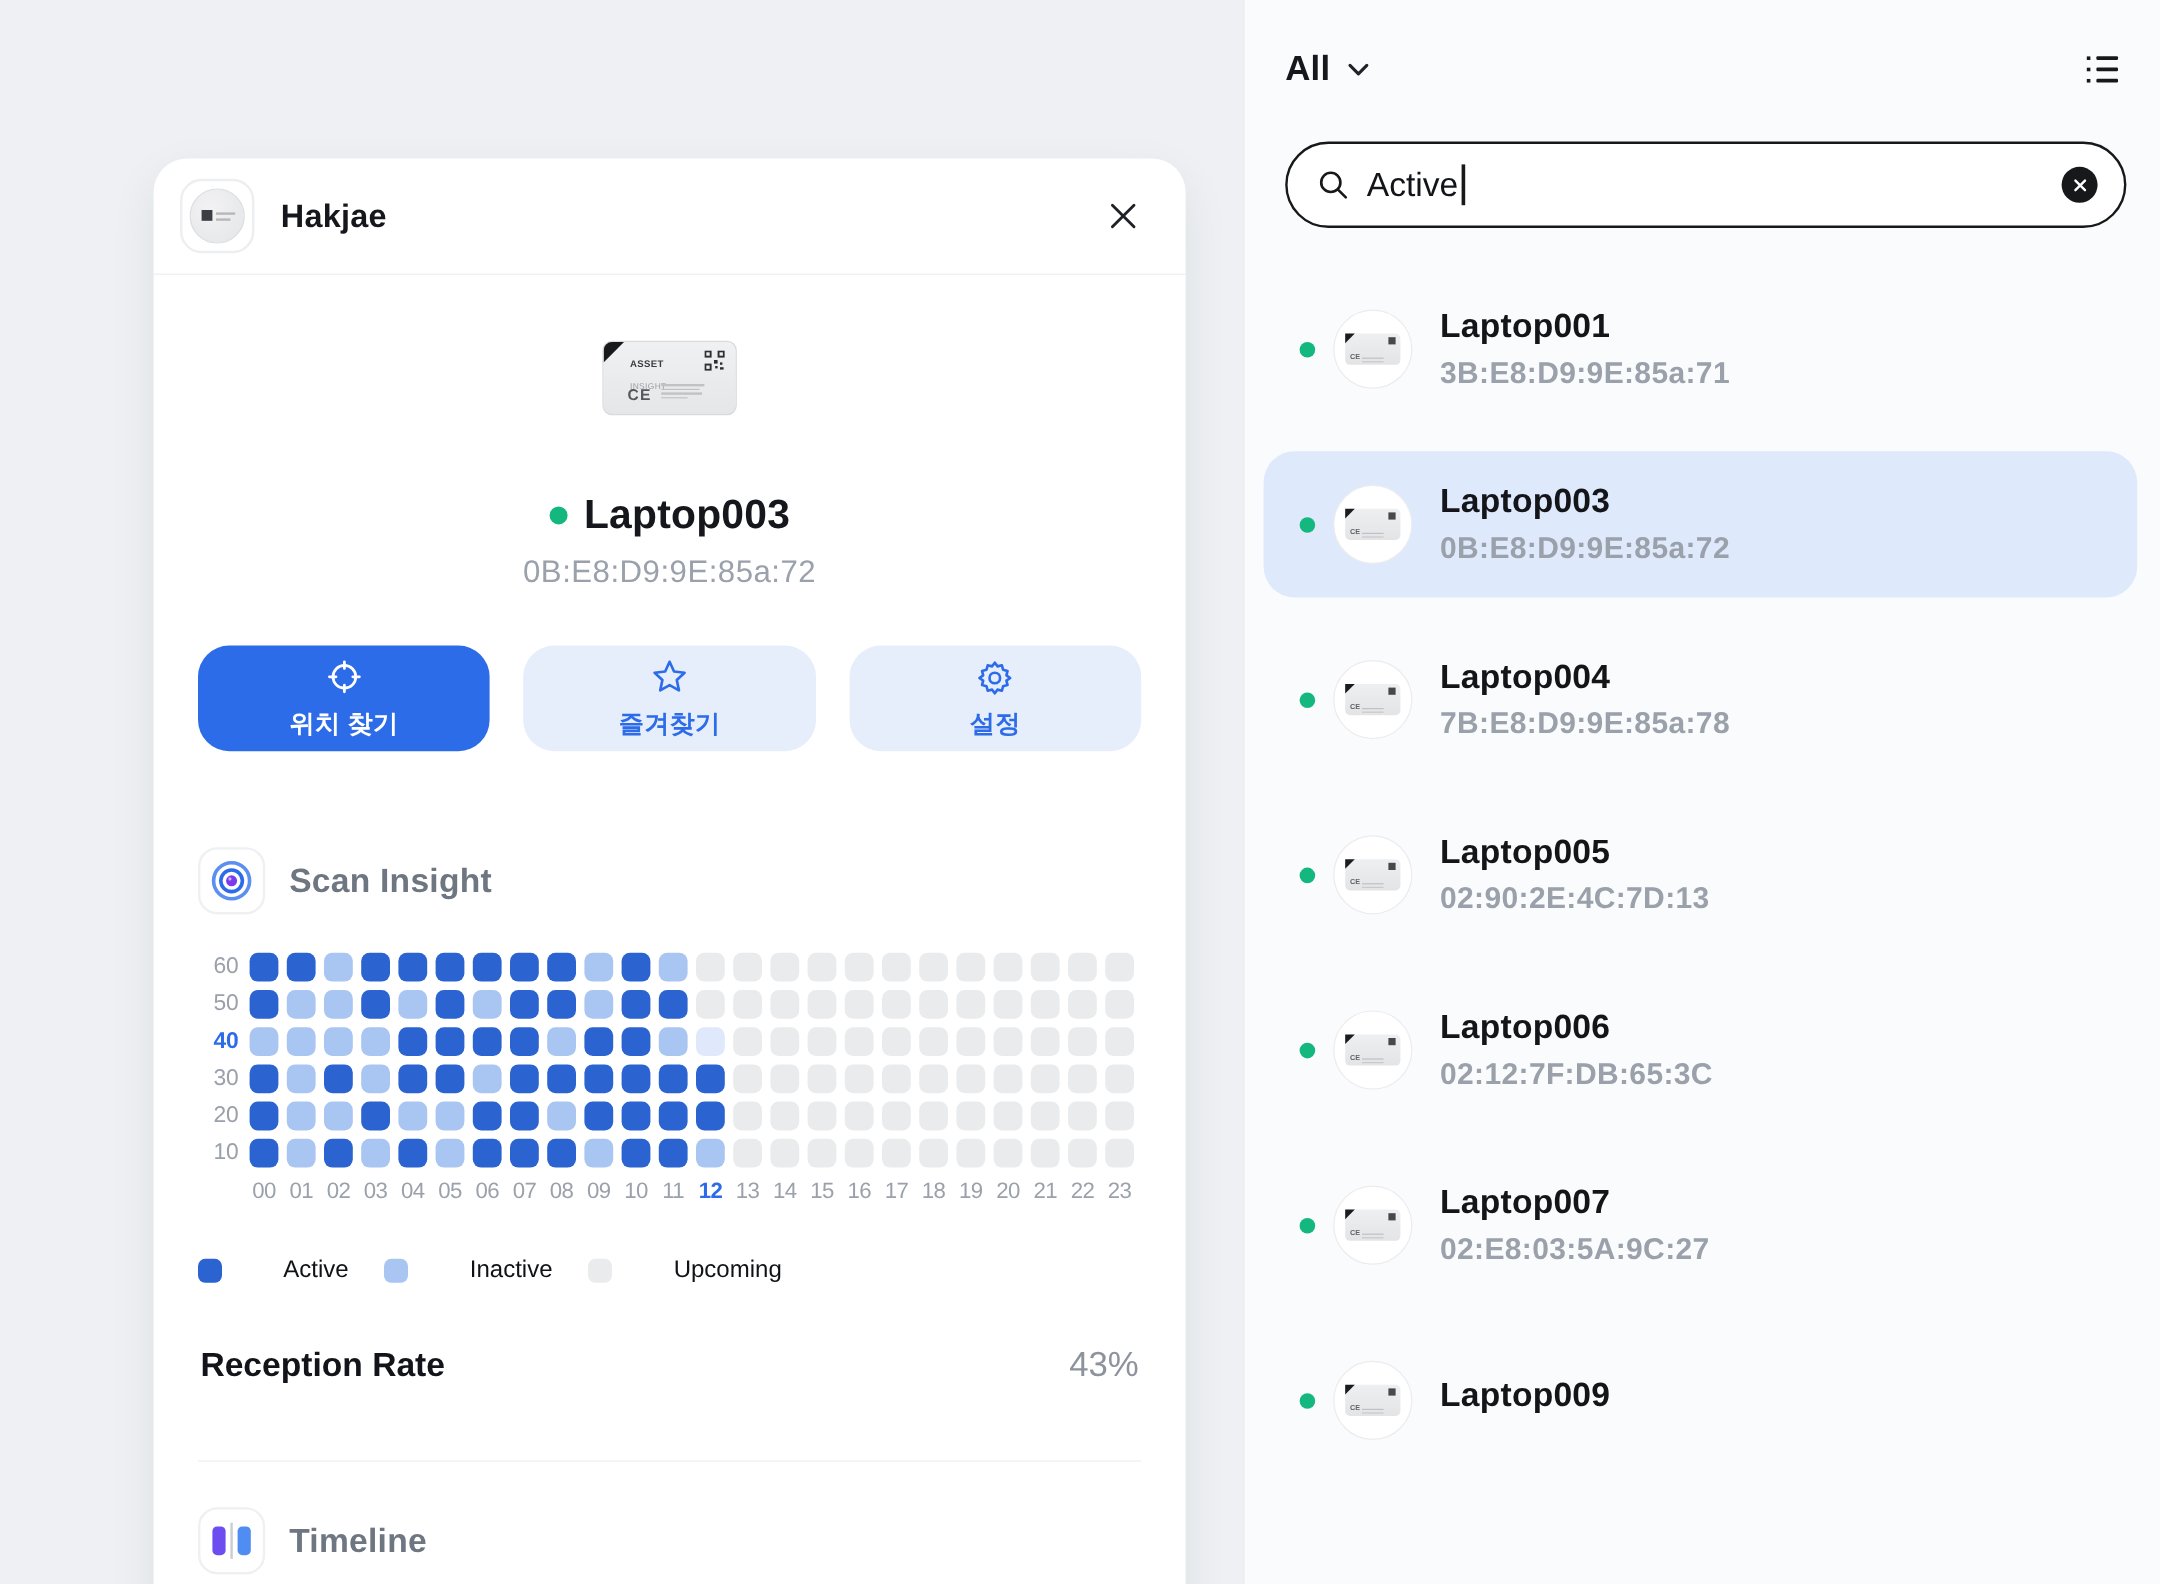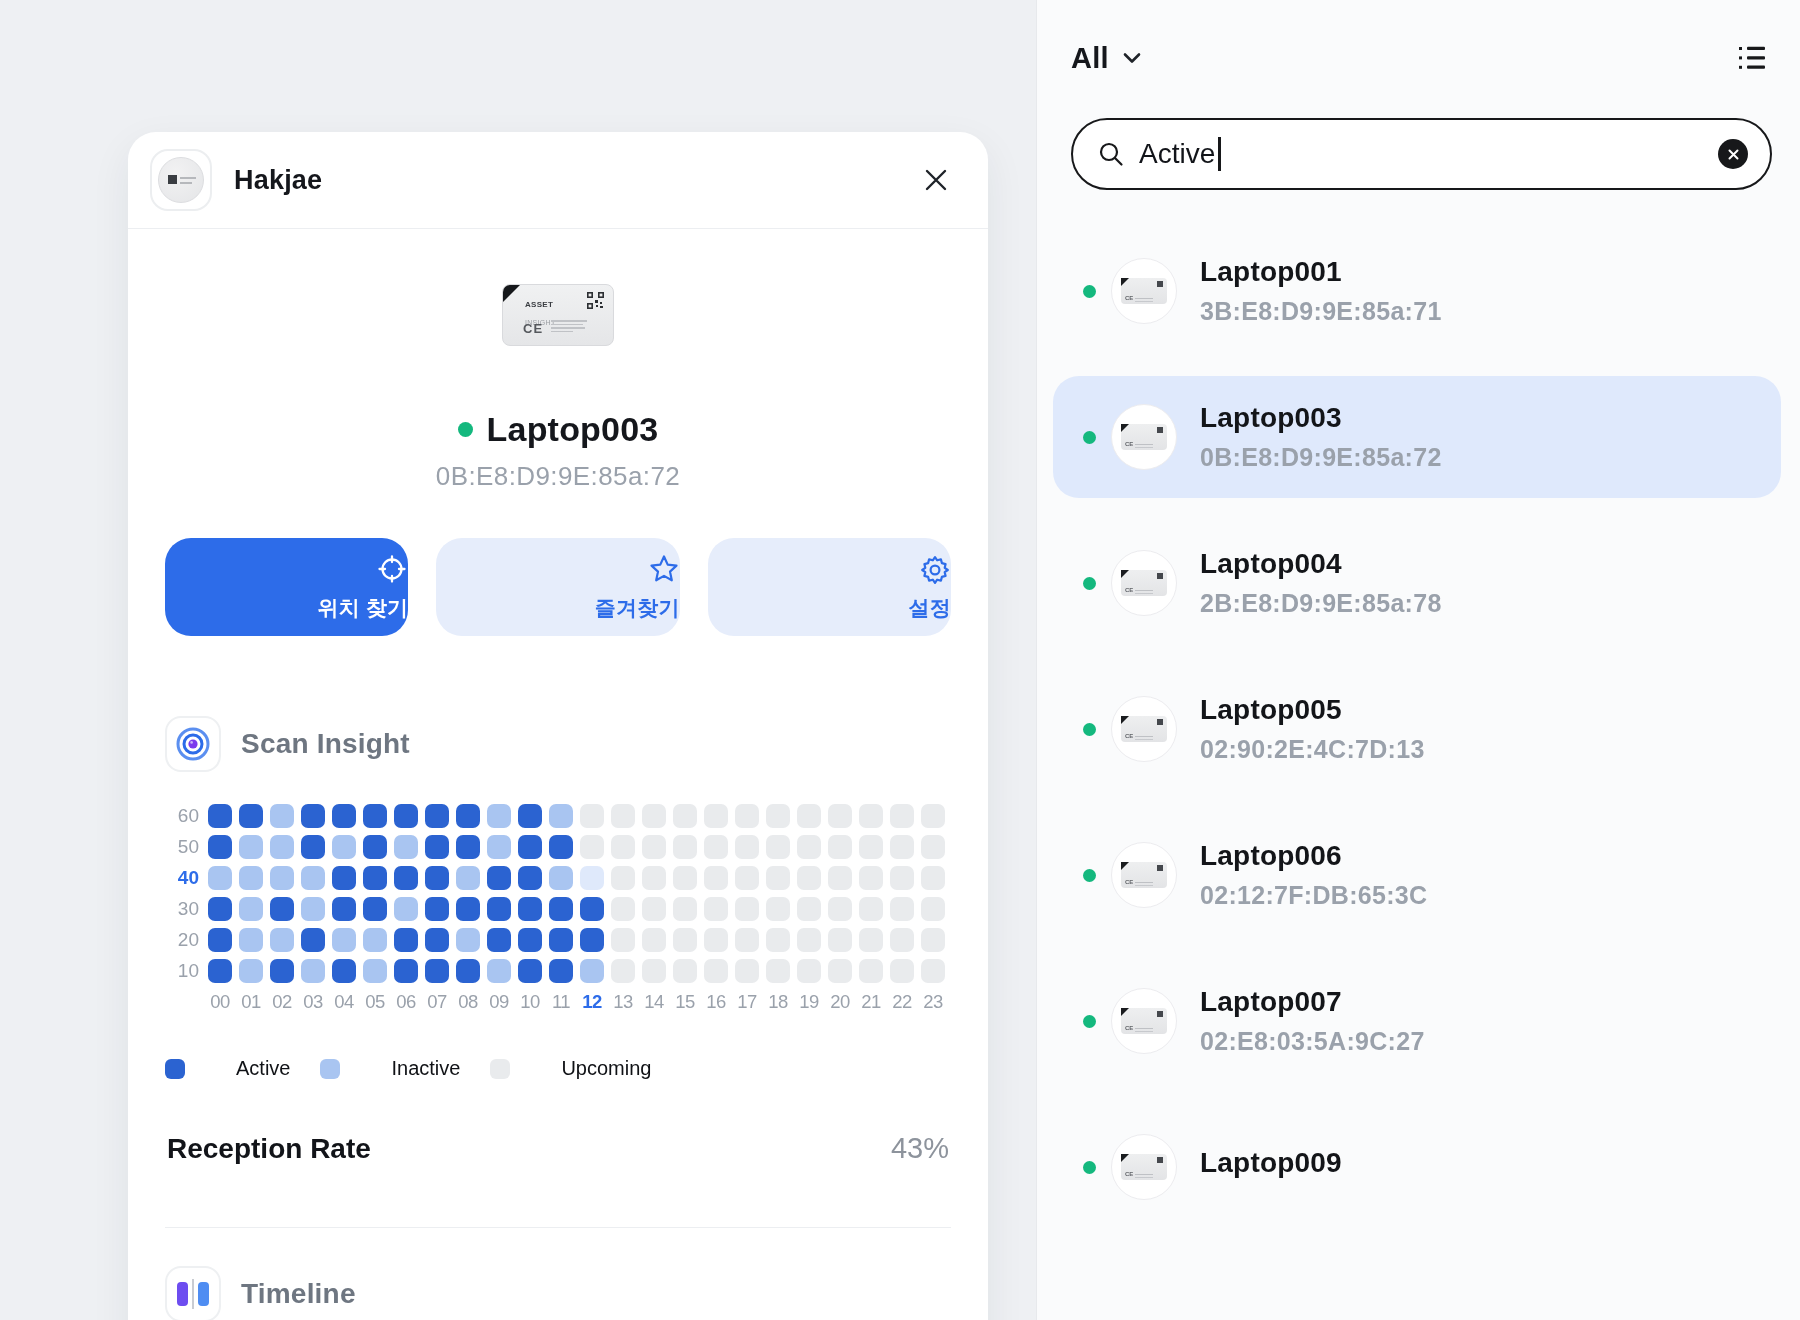--- a/index.html
+++ b/index.html
@@ -45,22 +45,22 @@
   .tag-lines i{display:block;height:1.5px;background:#c0c2c6;margin-bottom:2px;}
   .tag-lines i:nth-child(1){width:36px;} .tag-lines i:nth-child(2){width:32px;}
   .tag-lines i:nth-child(3){width:34px;} .tag-lines i:nth-child(4){width:22px;}
 
   .device-name-row{display:flex;align-items:center;justify-content:center;gap:14px;margin-top:64px;}
   .status-dot{width:15px;height:15px;border-radius:50%;background:var(--green);flex:none;}
   .device-name{font-size:34px;font-weight:700;letter-spacing:.2px;}
   .device-mac{margin-top:12px;text-align:center;font-size:26px;color:var(--text-gray);letter-spacing:.4px;}
 
   .actions{display:flex;gap:28px;margin-top:46px;}
-  .action-btn{flex:1;height:98px;border:none;border-radius:26px;cursor:pointer;
-              display:flex;flex-direction:column;align-items:flex-end;justify-content:center;gap:9px;
+  .action-btn{flex:1;height:88px;border:none;border-radius:26px;cursor:pointer;
+              display:flex;flex-direction:column;align-items:center;justify-content:center;gap:9px;
               background:var(--btn2-bg);color:var(--accent);font-family:inherit;}
   .action-btn .a-label{font-size:21px;font-weight:600;letter-spacing:.2px;}
   .action-btn.primary{background:var(--accent);color:#fff;}
 
   .section-header{display:flex;align-items:center;gap:20px;margin-top:80px;}
   .icon-box{width:56px;height:56px;border:2px solid #eef0f2;border-radius:16px;background:#fff;
             display:flex;align-items:center;justify-content:center;flex:none;}
   .section-title{font-size:28px;font-weight:600;color:var(--label-gray);letter-spacing:.2px;}
 
   
@@ -522,21 +522,21 @@
       <span class="d-avatar">
         <span class="mini-tag">
           <span class="t-tri"></span>
             <span class="t-qr"></span>
           <span class="t-ce">CE</span>
             <span class="t-ln"></span>
         </span>
       </span>
       <span class="d-text">
         <span class="d-name">Laptop004</span>
-        <span class="d-mac">2B:E8:D9:9E:85a:78</span>
+        <span class="d-mac">7B:E8:D9:9E:85a:78</span>
       </span>
     </div>
 
     <div class="device-item">
       <span class="d-dot"></span>
       <span class="d-avatar">
         <span class="mini-tag">
           <span class="t-tri"></span>
             <span class="t-qr"></span>
           <span class="t-ce">CE</span>

